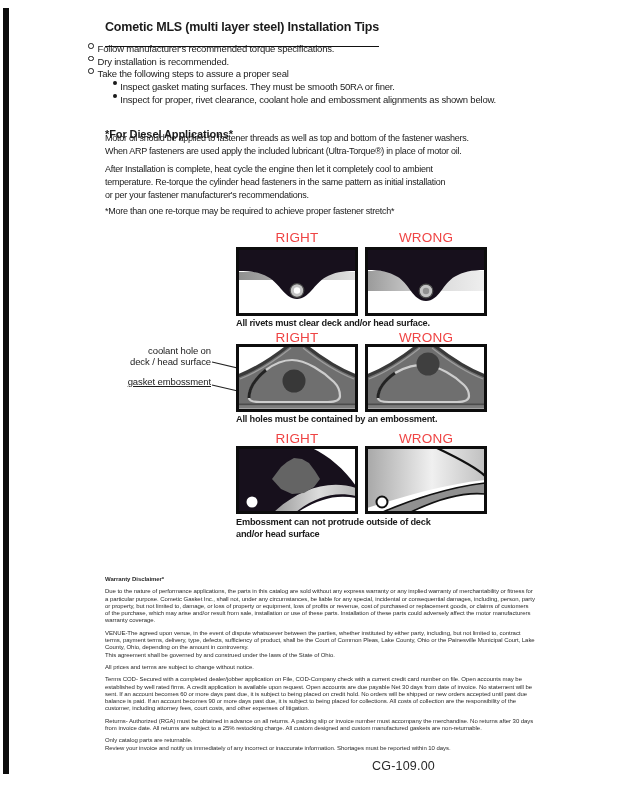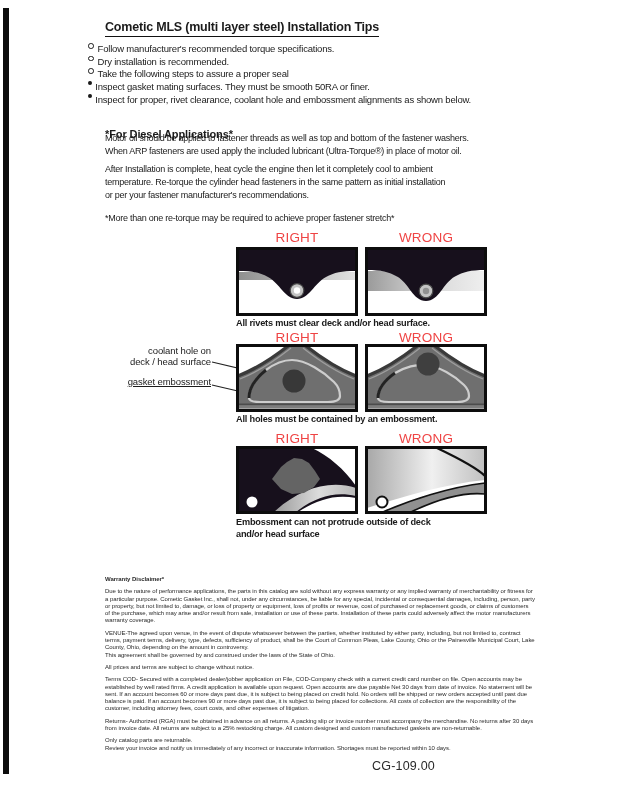--- a/index.html
+++ b/index.html
@@ -3,31 +3,31 @@
 <meta charset="utf-8">
 <style>
   html,body{margin:0;padding:0;background:#fff;}
   .page{
     position:relative;width:618px;height:800px;background:#ffffff;
     font-family:"Liberation Sans", sans-serif;color:#1b1b1b;overflow:hidden;
   }
   .edge-bar{position:absolute;left:3px;top:8px;width:6px;height:766px;background:#0d0d0d;}
   .title{
     position:absolute;left:105px;top:20px;font-size:12.5px;font-weight:bold;
-    letter-spacing:-0.2px;border-bottom:1.6px solid #111;padding-bottom:2px;white-space:nowrap;
+    letter-spacing:-0.2px;border-bottom:1.6px solid #111;padding-bottom:12px;white-space:nowrap;
   }
   .tips{position:absolute;left:88px;top:43px;font-size:9.5px;letter-spacing:-0.2px;line-height:12.7px;}
   .tip-row{display:flex;align-items:flex-start;white-space:nowrap;height:12.7px;}
-  .tip-row.sub{}
+  .tip-row.sub{margin-left:25px;}
   .b-circle{width:3.6px;height:3.6px;border:1px solid #1b1b1b;border-radius:50%;margin-right:4px;flex:none;}
   .b-dot{width:3.8px;height:3.8px;background:#1b1b1b;border-radius:50%;margin-right:3.5px;flex:none;}
   .h2{position:absolute;left:105px;top:128px;font-size:11px;font-weight:bold;letter-spacing:-0.1px;white-space:nowrap;}
   .para{position:absolute;left:105px;width:500px;font-size:9px;letter-spacing:-0.25px;
         line-height:13px;white-space:pre-line;}
-  .p1{top:132px;} .p2{top:163px;} .note{top:212px;white-space:nowrap;}
+  .p1{top:132px;} .p2{top:163px;} .note{top:205px;white-space:nowrap;}
   .dg-label{position:absolute;width:122px;text-align:center;font-size:13.5px;letter-spacing:0.2px;color:#ef4444;}
   .dg-box{position:absolute;width:122px;height:69px;}
   .dg-caption{position:absolute;left:236px;font-size:9.2px;font-weight:bold;letter-spacing:-0.2px;line-height:11.5px;white-space:pre-line;}
   .ann{position:absolute;font-size:9.5px;letter-spacing:-0.1px;text-align:right;line-height:10.5px;white-space:pre-line;}
   .ann1{left:35px;top:346px;width:176px;}
   .ann2{left:35px;top:377px;width:176px;text-decoration:underline;}
   .ann-lines{position:absolute;left:200px;top:340px;}
   .legal{position:absolute;left:105px;top:576px;width:430px;font-size:6px;letter-spacing:-0.05px;
          line-height:7.3px;color:#2a2a2a;}
   .legal .lg-head{font-weight:bold;margin-bottom:5px;}

